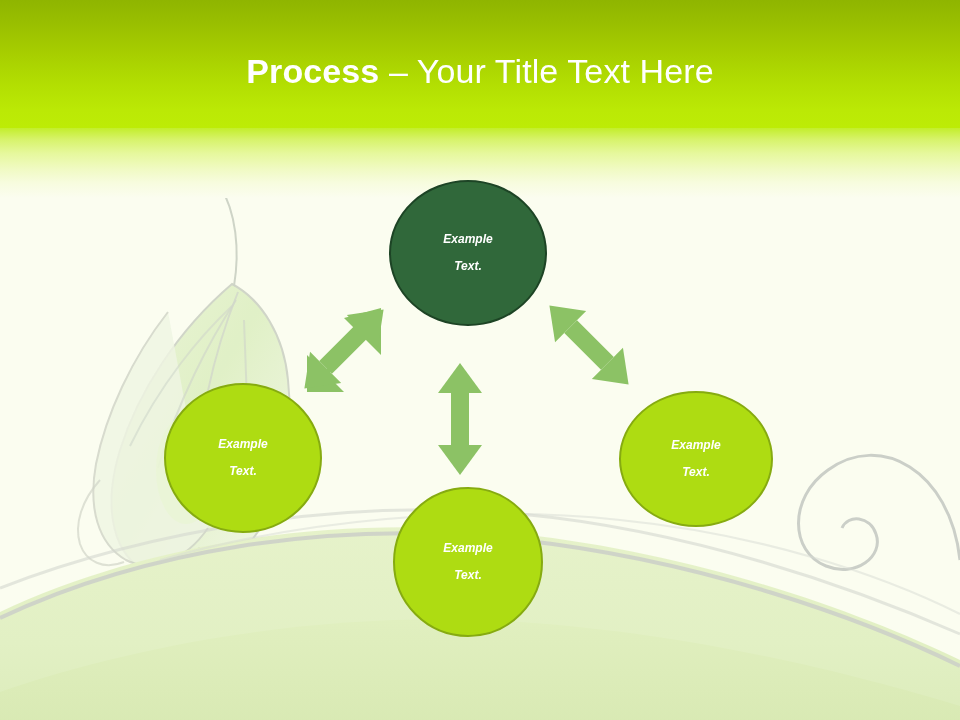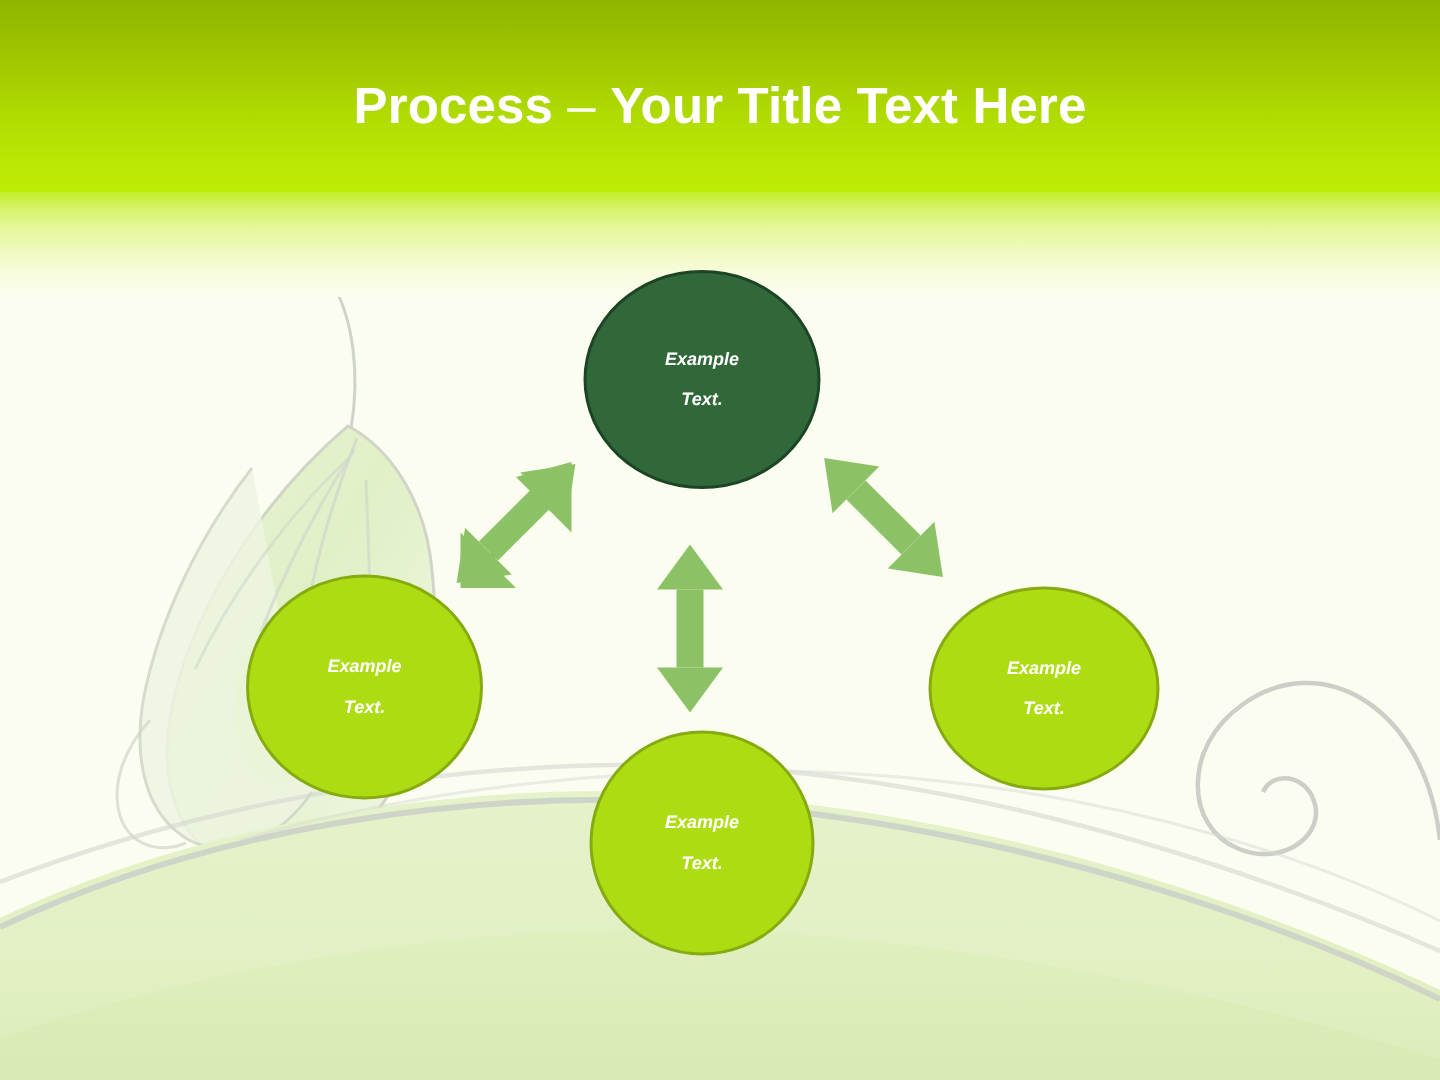--- a/index.html
+++ b/index.html
@@ -63,21 +63,21 @@
     text-align: center;
     font-size: 34px;
     line-height: 42px;
     color: #ffffff;
     letter-spacing: 0.1px;
     z-index: 6;
     white-space: nowrap;
   }
   .slide-title .t-bold { font-weight: bold; margin-top: 48px; }
   .slide-title .t-dash { font-weight: normal; }
-  .slide-title .t-rest { font-weight: bold; }
+  .slide-title .t-rest { font-weight: normal; }
 
   
   .node {
     position: absolute;
     border-radius: 50%;
     box-sizing: border-box;
     display: flex;
     flex-direction: column;
     align-items: center;
     justify-content: center;

